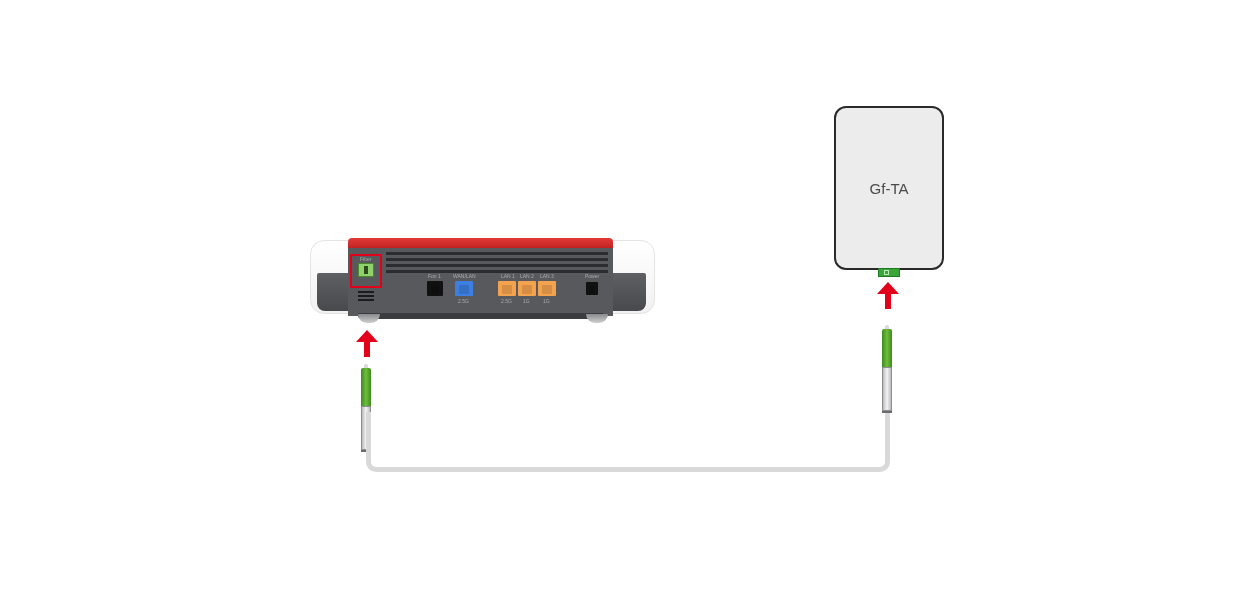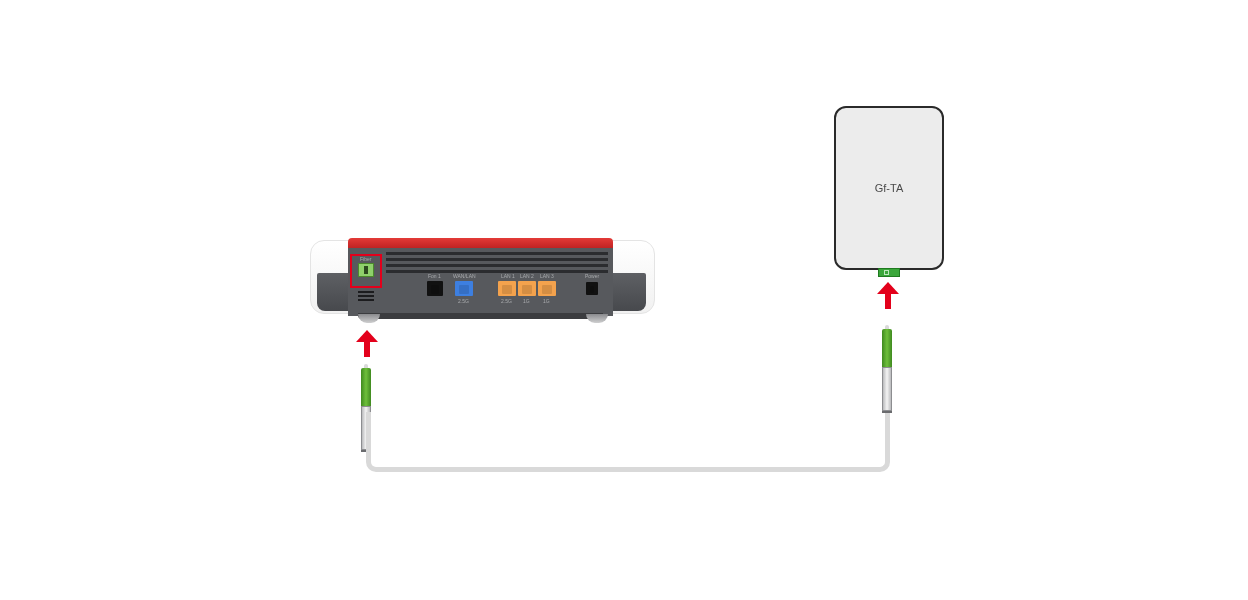--- a/index.html
+++ b/index.html
@@ -36,21 +36,21 @@
     .conn-tip { width:4px; height:4px; background:#d9d9d9; border-radius:2px 2px 0 0; }
     .conn-green { width:10px; height:38px; background:linear-gradient(90deg,#3f8a1f,#6ebf3b,#3f8a1f); border-radius:2px 2px 0 0; }
     .conn-metal { width:10px; height:44px; background:linear-gradient(90deg,#b9babc,#f4f4f4,#b9babc); border:1px solid #8c8d90; box-sizing:border-box; }
     .conn-ring { width:10px; height:2px; background:#6a6b6e; }
 
     
     .cable { left:366px; top:412px; width:524px; height:60px; border:5px solid #d9d9d9; border-top:none; border-radius:0 0 10px 10px; box-sizing:border-box; }
 
     
     .gfta { left:834px; top:106px; width:110px; height:164px; background:#ececec; border:2px solid #2a2a2a; border-radius:12px; box-sizing:border-box; display:flex; align-items:center; justify-content:center; }
-    .gfta-label { font-size:11px; color:#4a4a4a; }
+    .gfta-label { font-size:15px; color:#4a4a4a; }
     .gfta-port { left:878px; top:268px; width:22px; height:9px; background:#3aa63a; border:1px solid #1f7a1f; box-sizing:border-box; }
     .gfta-port::after { content:""; position:absolute; left:5px; top:1px; width:5px; height:5px; border:1px solid #bde6bd; box-sizing:border-box; }
   </style>
 </head>
 <body>
 
 <div class="abs router">
   <div class="abs r-end-left">
       <div class="cap"></div>
     </div>

